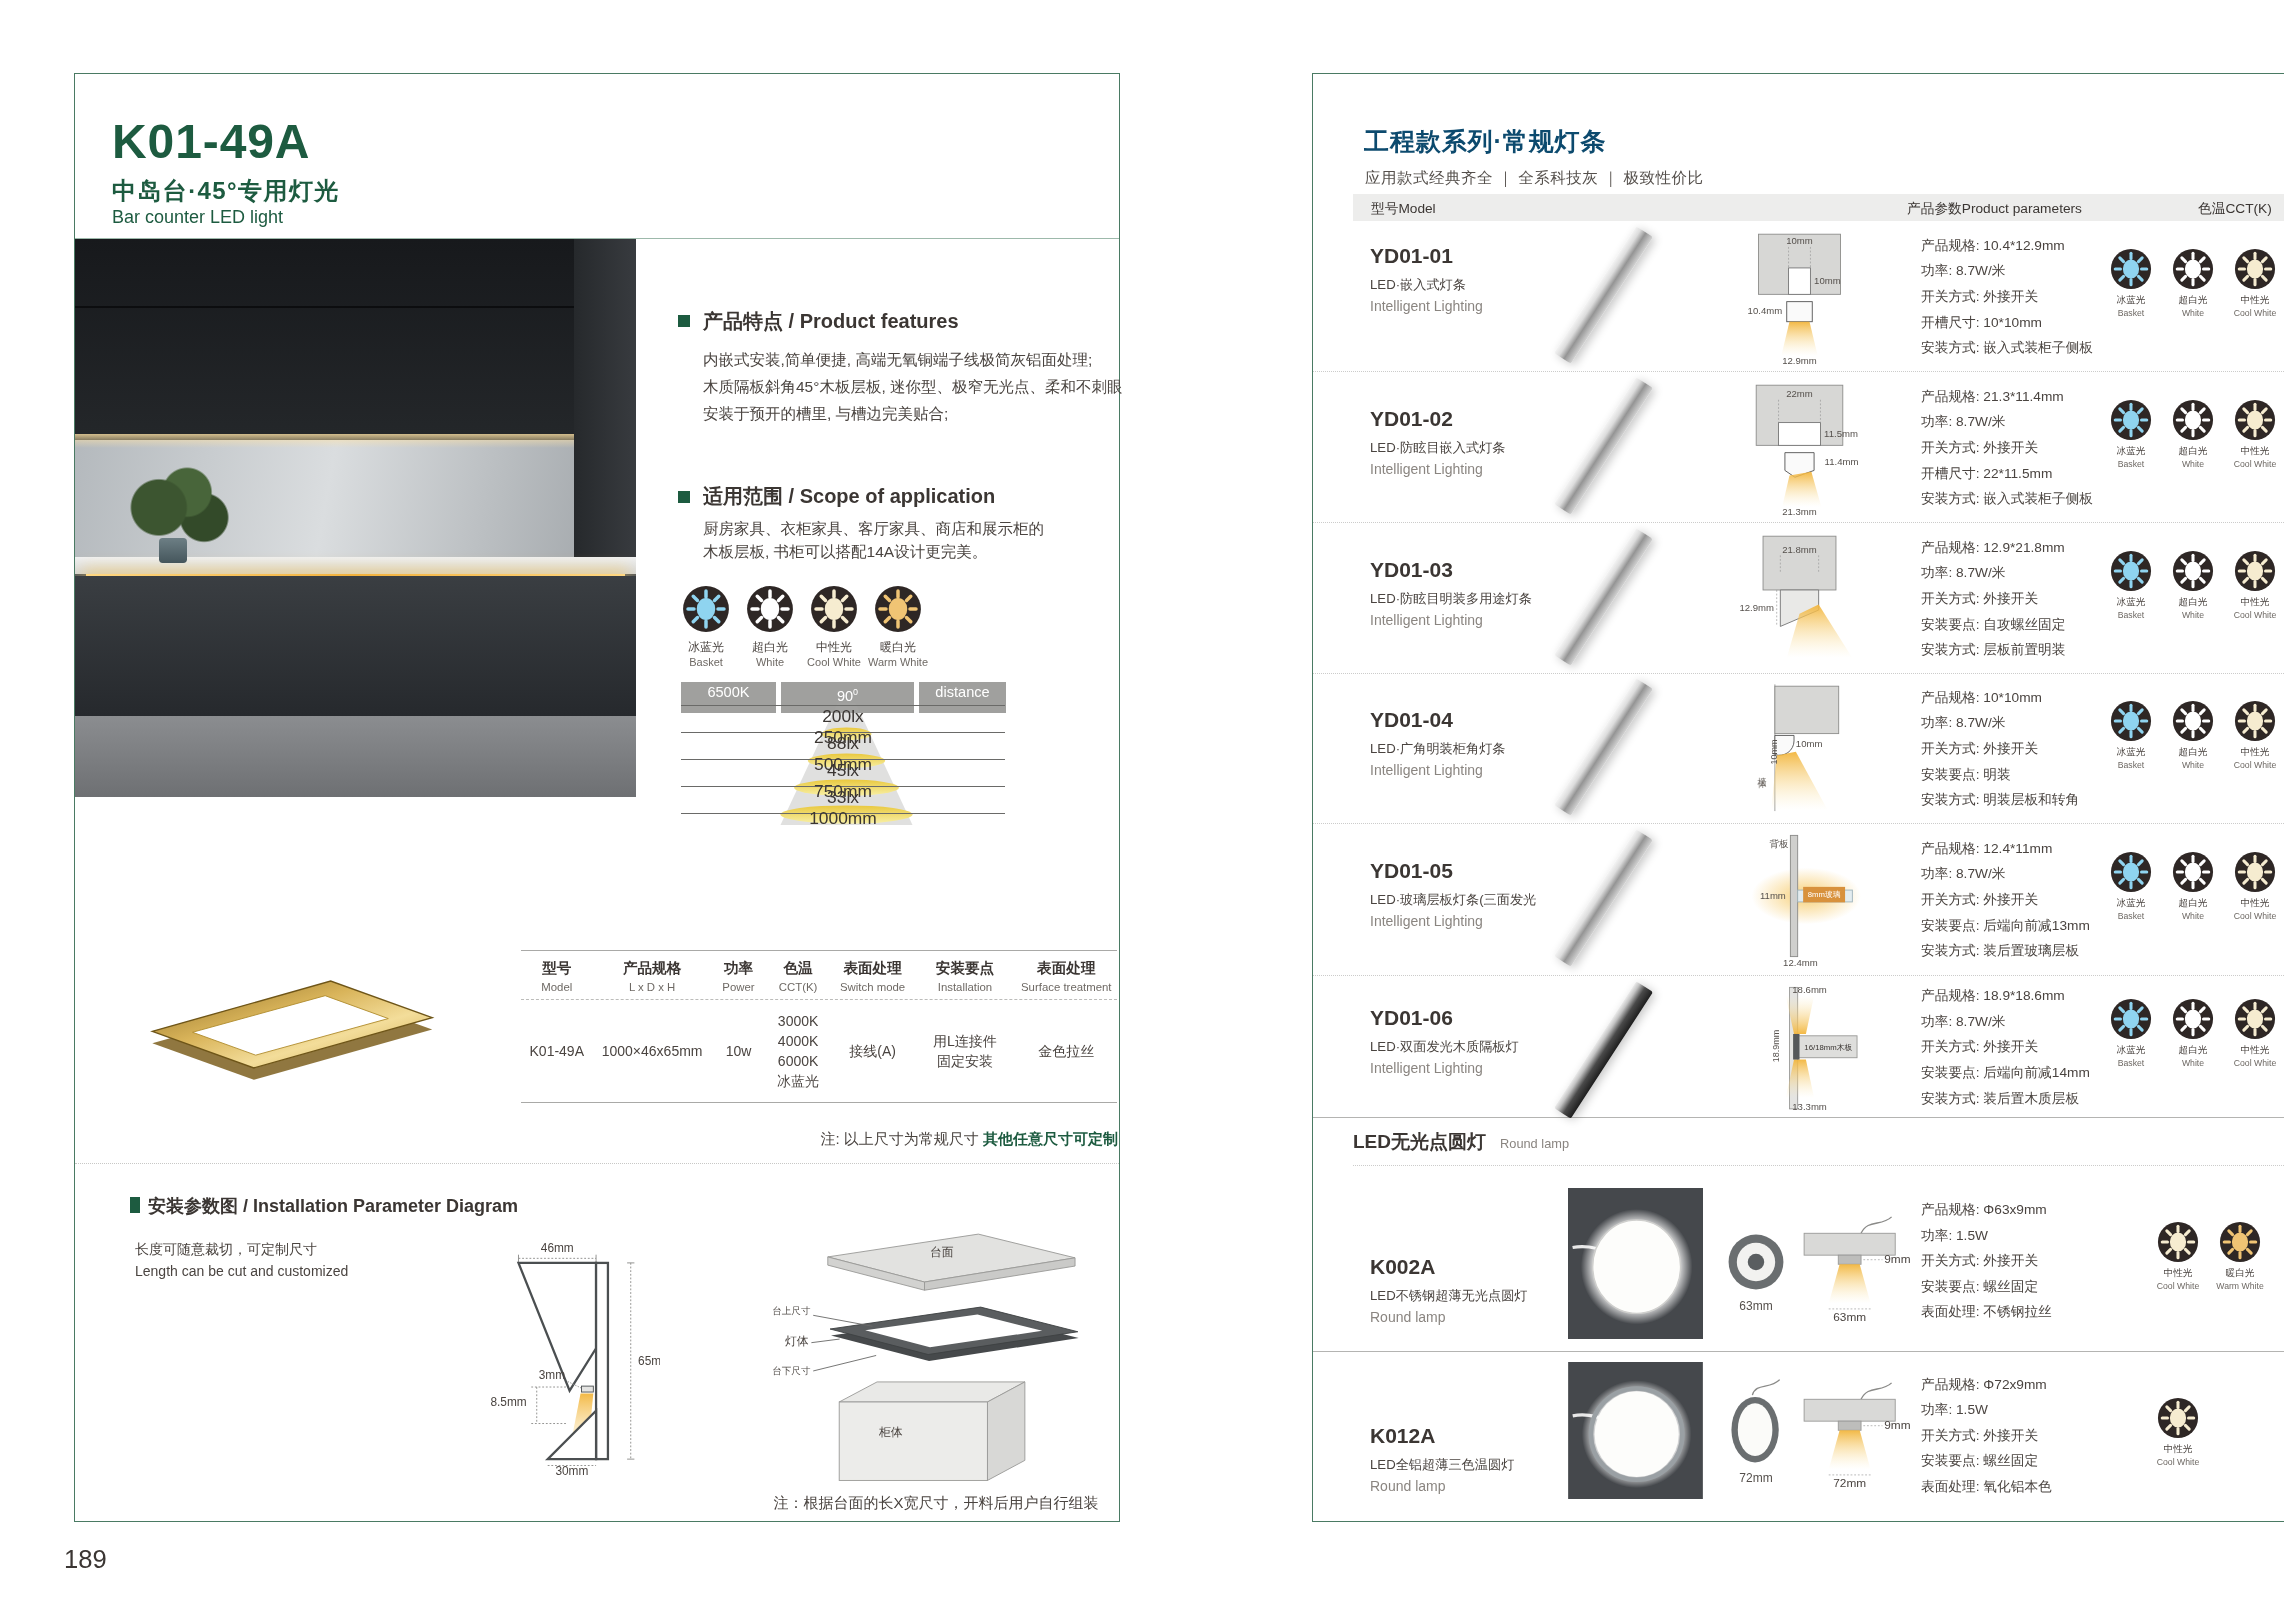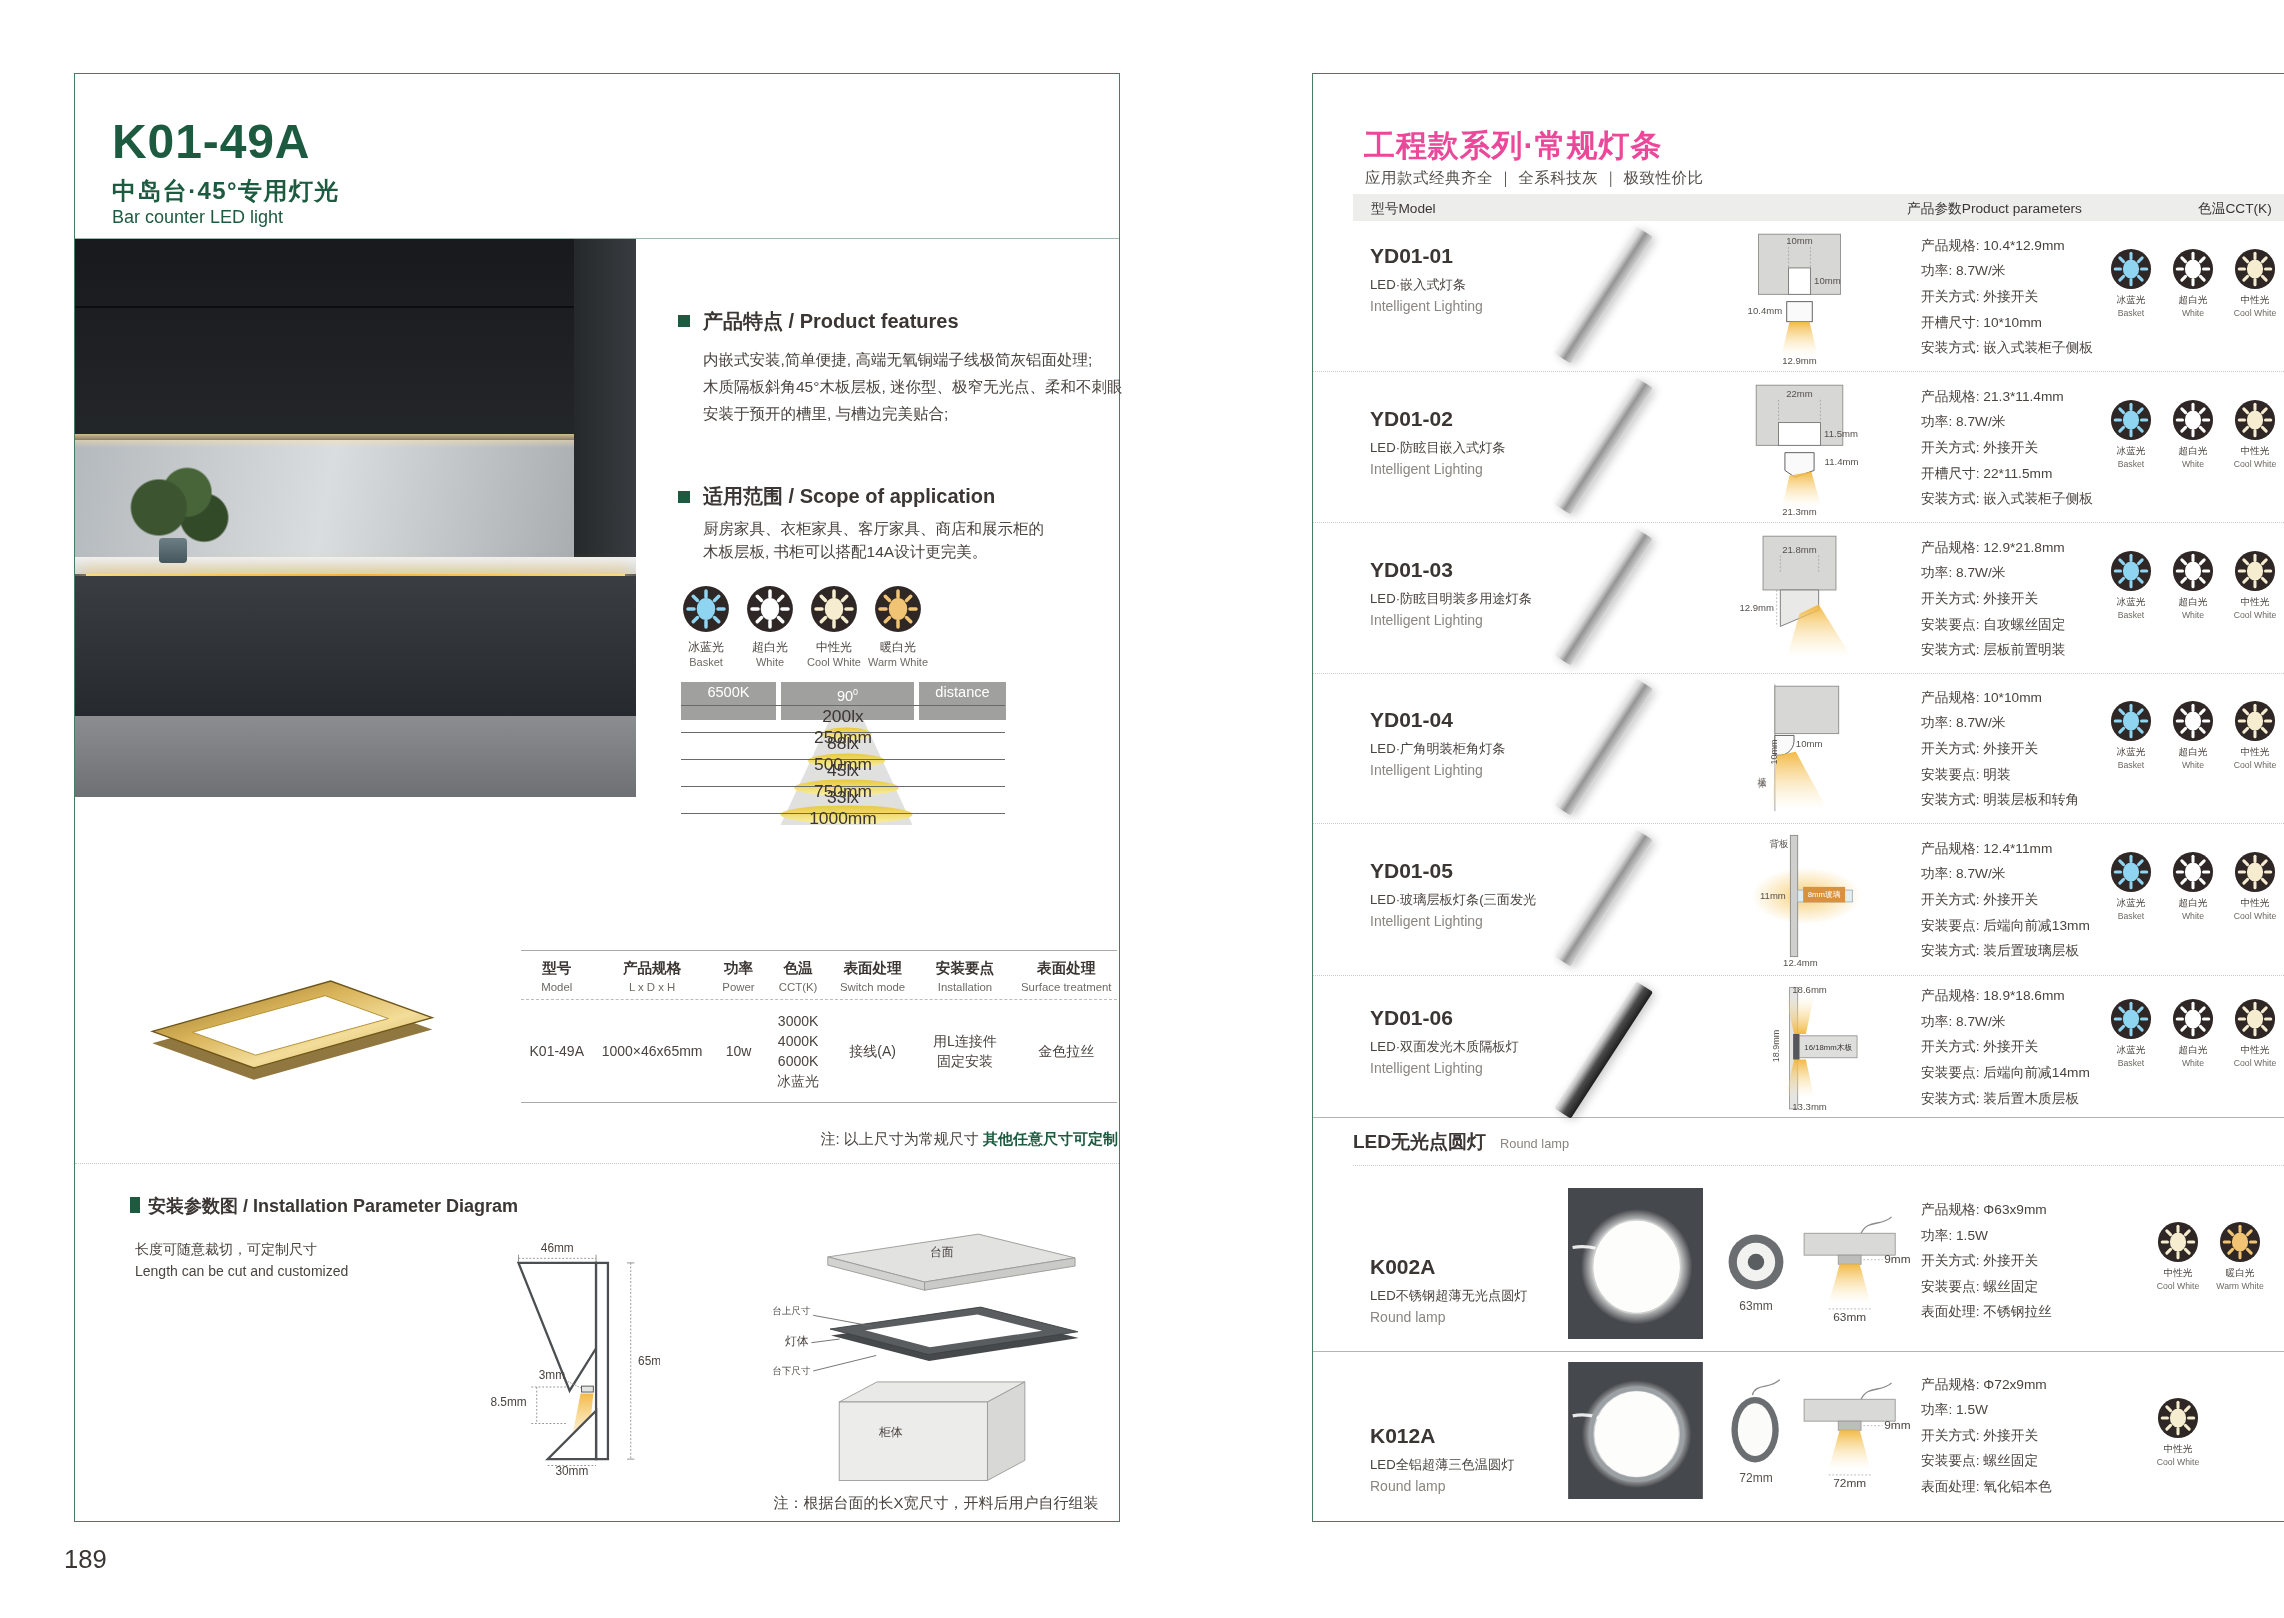--- a/index.html
+++ b/index.html
@@ -33,37 +33,37 @@
   .sec-head{font-size:20px;font-weight:bold;color:#3b3633;}
   .body-text{font-size:15.5px;color:#4a4440;line-height:27px;}
   .cct-item{text-align:center;float:left;}
   .cct-cn{font-size:12px;color:#4a4440;margin-top:5.5px;}
   .cct-en{font-size:11px;color:#6e6964;margin-top:0.9px;}
   .cct-item.sm .cct-cn{font-size:9.6px;margin-top:3.7px;}
   .cct-item.sm .cct-en{font-size:8.7px;}
   .cct-icon{width:48px;height:48px;display:block;margin:0 auto;}
   .cct-icon.sm{width:42px;height:42px;}
   .c-ice{color:#8fd4f0;} .c-white{color:#ffffff;} .c-cool{color:#f6ecd0;} .c-warm{color:#f0c474;}
-  .ph-bar{background:#a0a09e;color:#fff;font-size:14.6px;text-align:center;height:38px;line-height:21px;}
+  .ph-bar{background:#a0a09e;color:#fff;font-size:14.6px;text-align:center;height:31px;line-height:21px;}
   .ph-rows{border-top:0.9px solid #6a6a68;}
   .ph-row{height:26px;border-bottom:0.9px solid #6a6a68;display:flex;justify-content:space-between;align-items:center;font-size:17.4px;color:#3b3633;flex-direction:column;}
   .spec{left:446px;top:876px;width:596px;}
   .spec-head{display:flex;border-top:1.4px solid #a9a9a7;border-bottom:0.9px dashed #bcbcba;padding:8.2px 0 6.4px 0;}
   .spec-col{text-align:center;}
   .spec-cn{font-size:14.6px;font-weight:bold;color:#3b3633;}
   .spec-en{font-size:11.4px;color:#6e6964;margin-top:2.7px;}
   .spec-body{display:flex;align-items:center;border-bottom:1.4px solid #a9a9a7;padding:11px 0;min-height:78px;}
   .spec-cell{text-align:center;font-size:14px;color:#4a4440;line-height:20px;}
   .w1{width:12%;} .w2{width:20%;} .w3{width:9%;} .w4{width:11%;} .w5{width:14%;} .w6{width:17%;} .w7{width:17%;}
   .note{font-size:15px;color:#4a4440;}
   .note b{color:#1d5b40;font-weight:bold;}
   .dashsep{border-top:1.4px dotted #c8c8c6;}
   .cutnote{font-size:14px;color:#4a4440;line-height:22px;}
   
-  .rp-title{left:51px;top:51px;font-size:31px;font-weight:bold;color:#ec4899;letter-spacing:0.9px;}
+  .rp-title{left:51px;top:51px;font-size:25px;font-weight:bold;color:#0c4a6e;letter-spacing:0.9px;}
   .rp-sub{left:52px;top:94px;font-size:15.5px;color:#55504c;letter-spacing:0.5px;}
   .rp-thead{left:40px;top:120px;width:1019px;height:26.5px;background:#ededec;}
   .rp-thead span{position:absolute;top:6px;font-size:13.7px;color:#3b3633;}
   .prow{left:0;width:1095px;}
   .p-model{left:57px;width:178px;}
   .p-model .m{font-size:21px;font-weight:bold;color:#3b3633;}
   .p-model .n{font-size:13.2px;color:#4a4440;margin-top:8.2px;line-height:18px;}
   .p-model .e{font-size:14px;color:#8a8580;margin-top:3.7px;}
   .strip{position:absolute;width:151px;height:20px;left:215px;top:65px;transform:rotate(-57deg);border-radius:2.3px;
     background:linear-gradient(180deg,#f4f4f4 0%,#dcdcdc 28%,#b2b2b2 46%,#949494 58%,#d2d2d2 100%);

